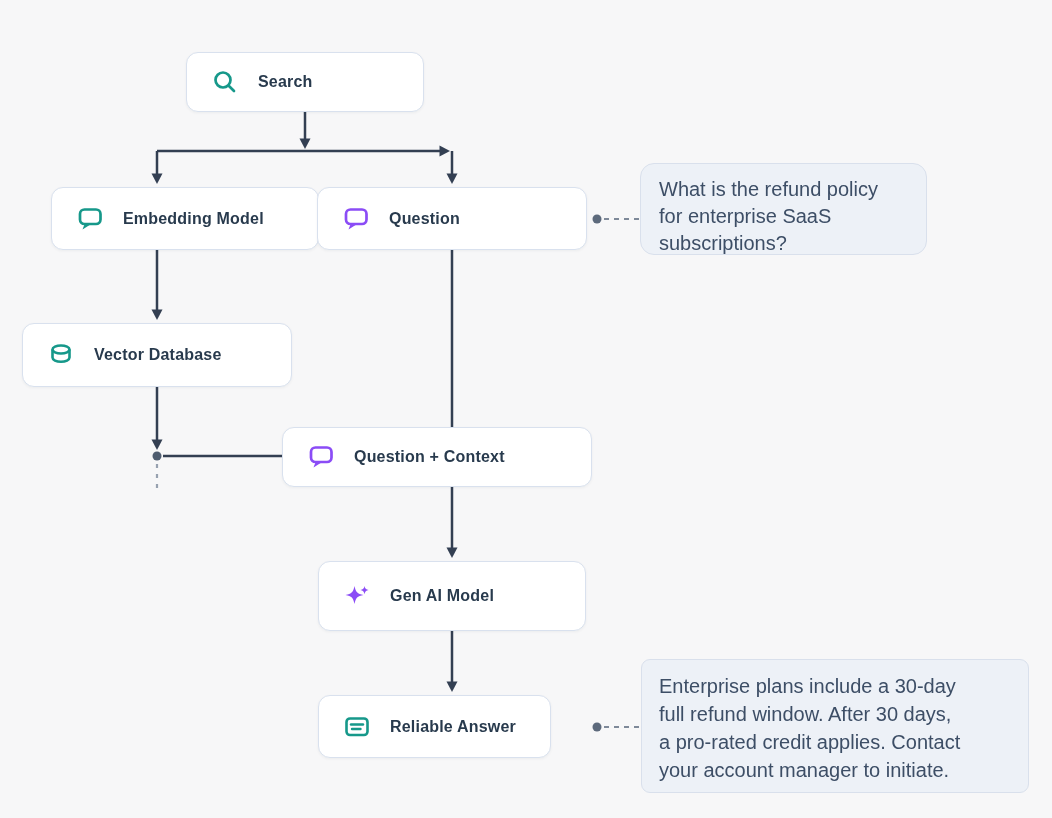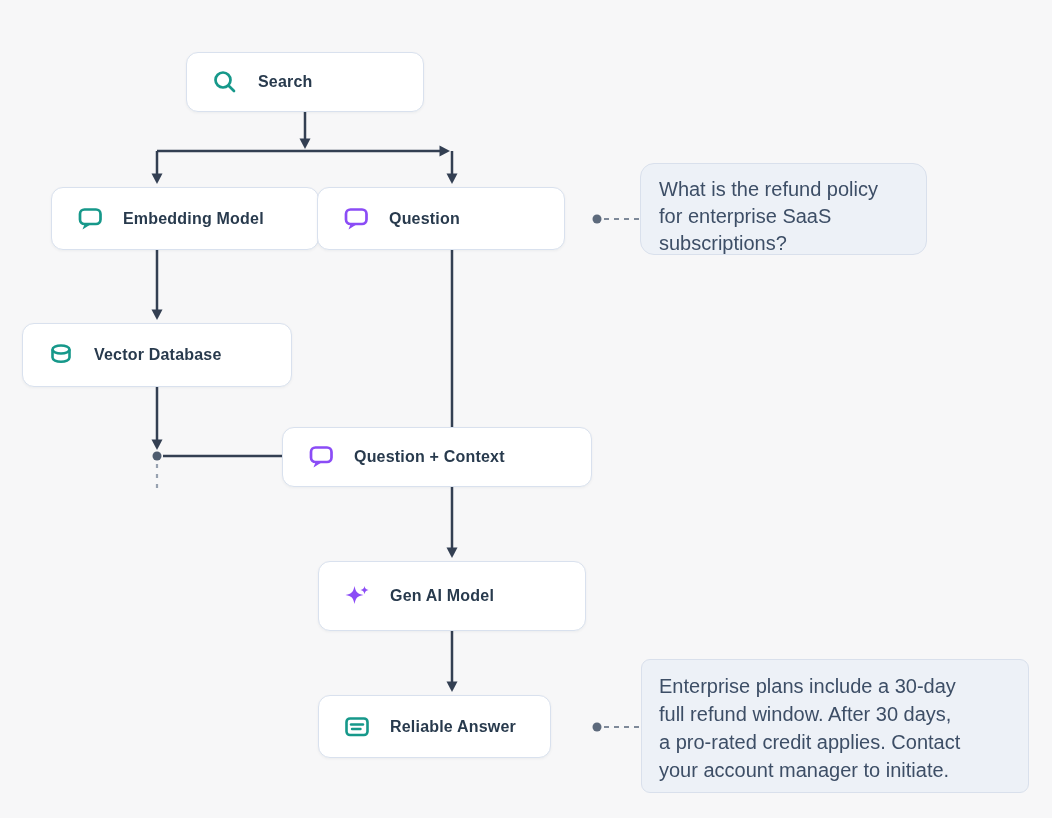--- a/index.html
+++ b/index.html
@@ -12,21 +12,21 @@
   svg.overlay{position:absolute;left:0;top:0;z-index:0;}
   .node{
     position:absolute;z-index:2;display:flex;align-items:center;gap:20px;
     background:#ffffff;border:1.5px solid #d9e1ee;border-radius:12px;
     padding-left:25px;box-shadow:0 1px 3px rgba(25,40,60,0.05);
   }
   .node-label{font-size:16px;font-weight:700;color:#283a4d;letter-spacing:.2px;white-space:nowrap;}
   .icon{flex:0 0 auto;display:flex;}
   #n-search{left:186px;top:52px;width:238px;height:60px;}
   #n-embedding{left:23px;top:187px;width:268px;height:63px;margin-left:28px;}
-  #n-question{left:317px;top:187px;width:248px;height:63px;}
+  #n-question{left:317px;top:187px;width:270px;height:63px;}
   #n-vector{left:22px;top:323px;width:270px;height:64px;}
   #n-qcontext{left:282px;top:427px;width:310px;height:60px;}
   #n-genai{left:318px;top:561px;width:268px;height:70px;}
   #n-answer{left:318px;top:695px;width:233px;height:63px;text-align:center;}
   .annotation{
     position:absolute;z-index:2;background:#edf1f7;border:1.5px solid #d9e0ec;
     border-radius:14px;color:#3d4e66;font-size:20px;white-space:pre-line;
   }
   #a-question{left:640px;top:163px;width:287px;height:92px;padding:12px 18px;line-height:27px;}
   #a-answer{left:641px;top:659px;width:388px;height:134px;padding:12px 17px;line-height:28px;border-radius:9px;}

